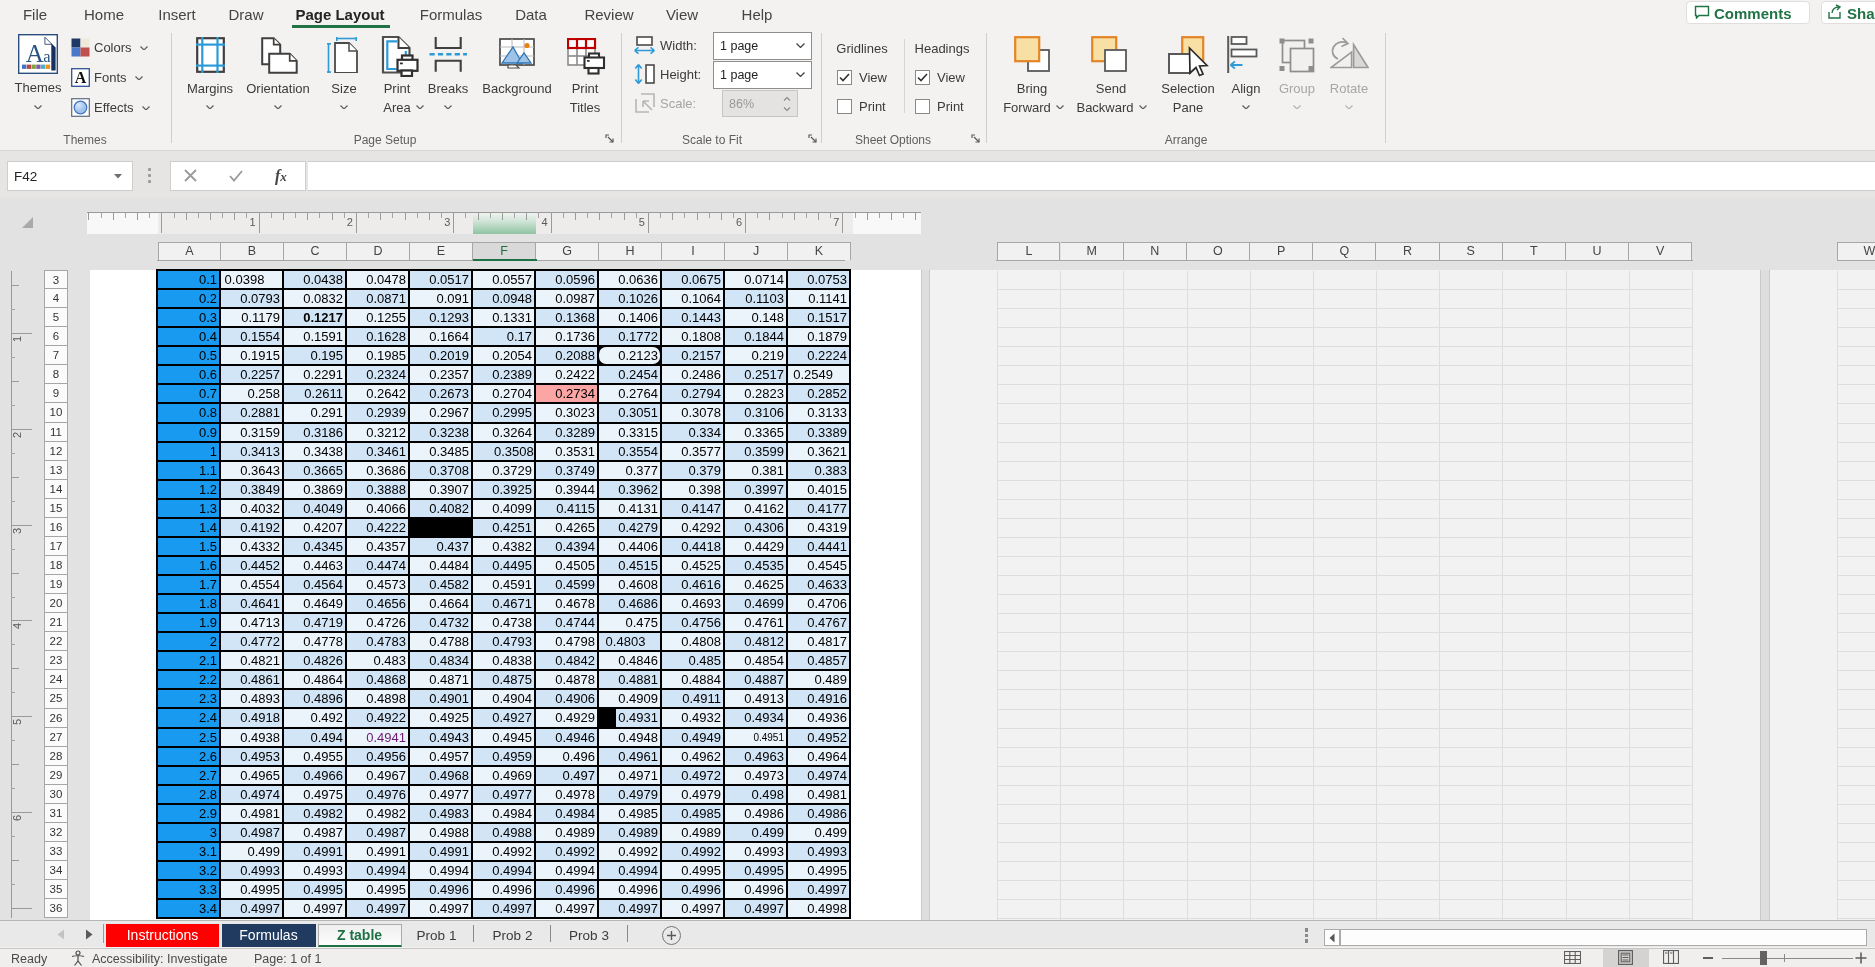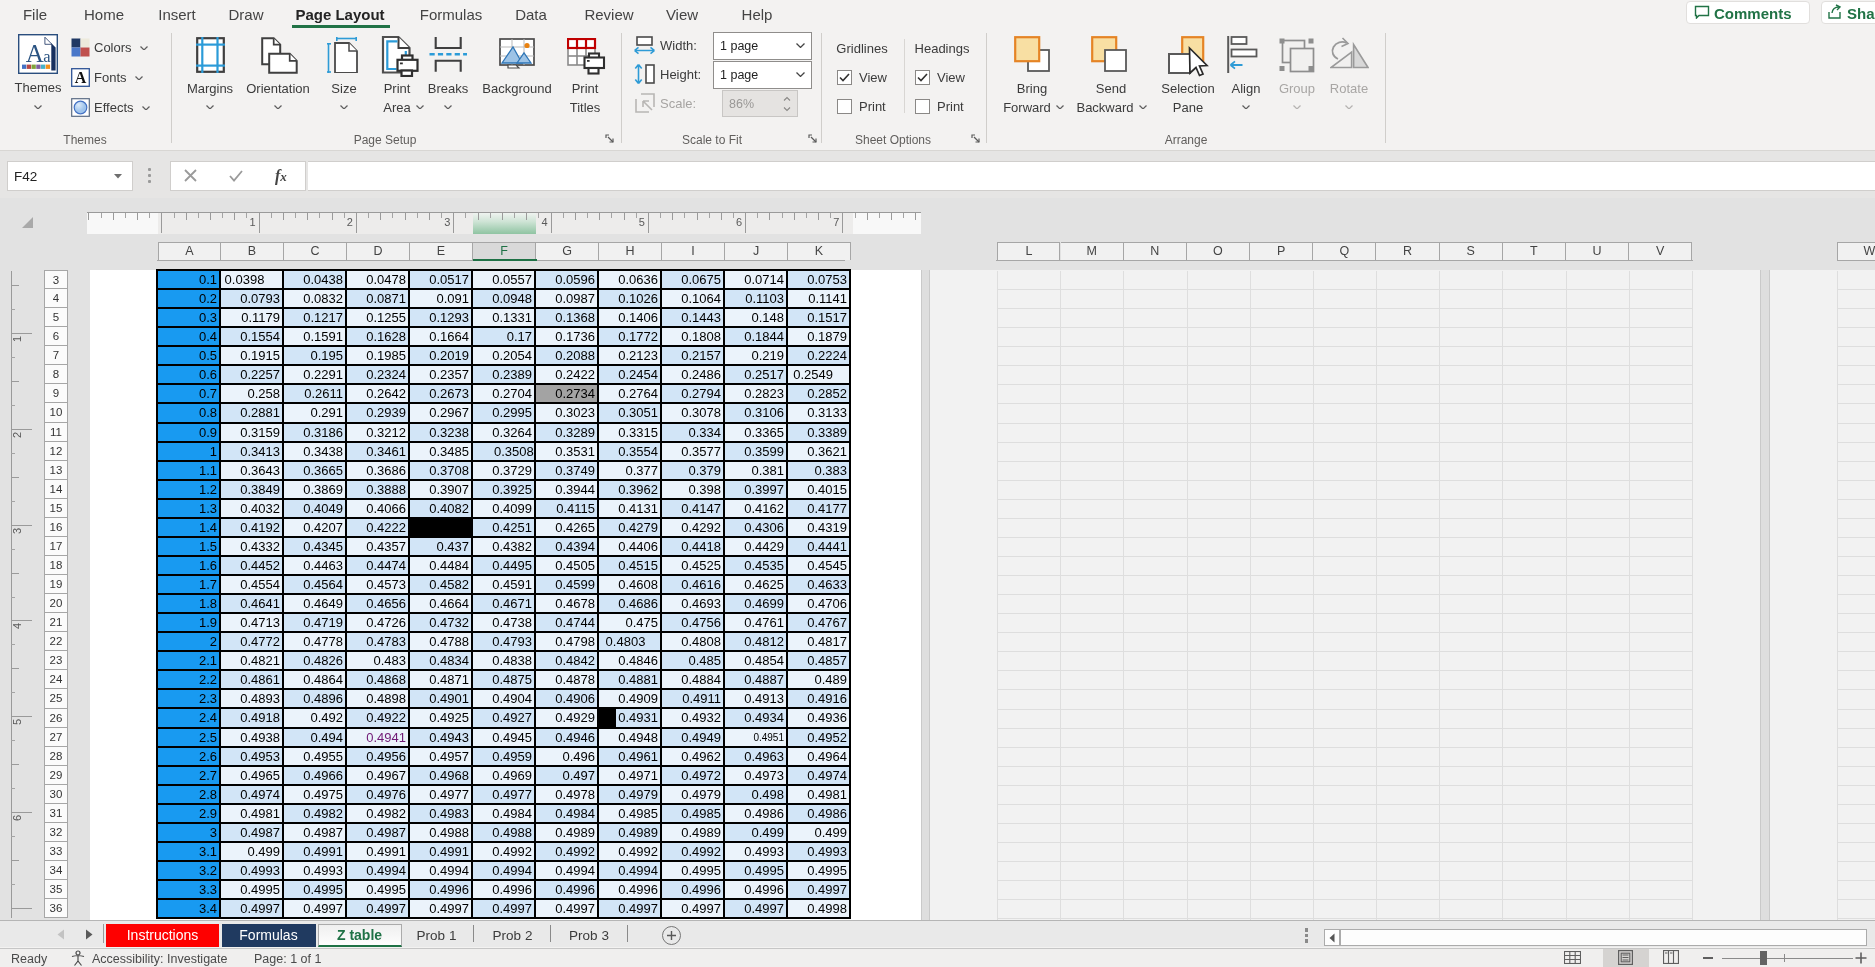--- a/index.html
+++ b/index.html
@@ -535,21 +535,21 @@
       <div style="background:#D2E5F7;font-size:13px;line-height:17px;text-align:right;padding-right:2px;color:#000;">0.0871</div>
       <div style="background:#EBF3FB;font-size:13px;line-height:17px;text-align:right;padding-right:2px;color:#000;">0.091</div>
       <div style="background:#D2E5F7;font-size:13px;line-height:17px;text-align:right;padding-right:2px;color:#000;">0.0948</div>
       <div style="background:#EBF3FB;font-size:13px;line-height:17px;text-align:right;padding-right:2px;color:#000;">0.0987</div>
       <div style="background:#D2E5F7;font-size:13px;line-height:17px;text-align:right;padding-right:2px;color:#000;">0.1026</div>
       <div style="background:#EBF3FB;font-size:13px;line-height:17px;text-align:right;padding-right:2px;color:#000;">0.1064</div>
       <div style="background:#D2E5F7;font-size:13px;line-height:17px;text-align:right;padding-right:2px;color:#000;">0.1103</div>
       <div style="background:#EBF3FB;font-size:13px;line-height:17px;text-align:right;padding-right:2px;color:#000;">0.1141</div>
       <div style="background:#189AF1;font-size:13px;line-height:17px;text-align:right;padding-right:2px;color:#000;">0.3</div>
       <div style="background:#EBF3FB;font-size:13px;line-height:17px;text-align:right;padding-right:2px;color:#000;">0.1179</div>
-      <div style="background:#D2E5F7;font-size:13px;line-height:17px;text-align:right;padding-right:2px;color:#000;">0.1217</div>
+      <div style="background:#D2E5F7;font-size:13px;line-height:17px;text-align:right;padding-right:2px;color:#000;font-weight:bold;">0.1217</div>
       <div style="background:#EBF3FB;font-size:13px;line-height:17px;text-align:right;padding-right:2px;color:#000;">0.1255</div>
       <div style="background:#D2E5F7;font-size:13px;line-height:17px;text-align:right;padding-right:2px;color:#000;">0.1293</div>
       <div style="background:#EBF3FB;font-size:13px;line-height:17px;text-align:right;padding-right:2px;color:#000;">0.1331</div>
       <div style="background:#D2E5F7;font-size:13px;line-height:17px;text-align:right;padding-right:2px;color:#000;">0.1368</div>
       <div style="background:#EBF3FB;font-size:13px;line-height:17px;text-align:right;padding-right:2px;color:#000;">0.1406</div>
       <div style="background:#D2E5F7;font-size:13px;line-height:17px;text-align:right;padding-right:2px;color:#000;">0.1443</div>
       <div style="background:#EBF3FB;font-size:13px;line-height:17px;text-align:right;padding-right:2px;color:#000;">0.148</div>
       <div style="background:#D2E5F7;font-size:13px;line-height:17px;text-align:right;padding-right:2px;color:#000;">0.1517</div>
       <div style="background:#189AF1;font-size:13px;line-height:17px;text-align:right;padding-right:2px;color:#000;">0.4</div>
       <div style="background:#D2E5F7;font-size:13px;line-height:17px;text-align:right;padding-right:2px;color:#000;">0.1554</div>
@@ -562,42 +562,42 @@
       <div style="background:#EBF3FB;font-size:13px;line-height:17px;text-align:right;padding-right:2px;color:#000;">0.1808</div>
       <div style="background:#D2E5F7;font-size:13px;line-height:17px;text-align:right;padding-right:2px;color:#000;">0.1844</div>
       <div style="background:#EBF3FB;font-size:13px;line-height:17px;text-align:right;padding-right:2px;color:#000;">0.1879</div>
       <div style="background:#189AF1;font-size:13px;line-height:17px;text-align:right;padding-right:2px;color:#000;">0.5</div>
       <div style="background:#EBF3FB;font-size:13px;line-height:17px;text-align:right;padding-right:2px;color:#000;">0.1915</div>
       <div style="background:#D2E5F7;font-size:13px;line-height:17px;text-align:right;padding-right:2px;color:#000;">0.195</div>
       <div style="background:#EBF3FB;font-size:13px;line-height:17px;text-align:right;padding-right:2px;color:#000;">0.1985</div>
       <div style="background:#D2E5F7;font-size:13px;line-height:17px;text-align:right;padding-right:2px;color:#000;">0.2019</div>
       <div style="background:#EBF3FB;font-size:13px;line-height:17px;text-align:right;padding-right:2px;color:#000;">0.2054</div>
       <div style="background:#D2E5F7;font-size:13px;line-height:17px;text-align:right;padding-right:2px;color:#000;">0.2088</div>
-      <div style="background:#EBF3FB;font-size:13px;line-height:17px;text-align:right;padding-right:2px;color:#000;">0.2123</div>
+      <div style="background:#EBF3FB;font-size:13px;line-height:17px;text-align:right;padding-right:2px;color:#000;border-radius:7px;">0.2123</div>
       <div style="background:#D2E5F7;font-size:13px;line-height:17px;text-align:right;padding-right:2px;color:#000;">0.2157</div>
       <div style="background:#EBF3FB;font-size:13px;line-height:17px;text-align:right;padding-right:2px;color:#000;">0.219</div>
       <div style="background:#D2E5F7;font-size:13px;line-height:17px;text-align:right;padding-right:2px;color:#000;">0.2224</div>
       <div style="background:#189AF1;font-size:13px;line-height:17px;text-align:right;padding-right:2px;color:#000;">0.6</div>
       <div style="background:#D2E5F7;font-size:13px;line-height:17px;text-align:right;padding-right:2px;color:#000;">0.2257</div>
       <div style="background:#EBF3FB;font-size:13px;line-height:17px;text-align:right;padding-right:2px;color:#000;">0.2291</div>
       <div style="background:#D2E5F7;font-size:13px;line-height:17px;text-align:right;padding-right:2px;color:#000;">0.2324</div>
       <div style="background:#EBF3FB;font-size:13px;line-height:17px;text-align:right;padding-right:2px;color:#000;">0.2357</div>
       <div style="background:#D2E5F7;font-size:13px;line-height:17px;text-align:right;padding-right:2px;color:#000;">0.2389</div>
       <div style="background:#EBF3FB;font-size:13px;line-height:17px;text-align:right;padding-right:2px;color:#000;">0.2422</div>
       <div style="background:#D2E5F7;font-size:13px;line-height:17px;text-align:right;padding-right:2px;color:#000;">0.2454</div>
       <div style="background:#EBF3FB;font-size:13px;line-height:17px;text-align:right;padding-right:2px;color:#000;">0.2486</div>
       <div style="background:#D2E5F7;font-size:13px;line-height:17px;text-align:right;padding-right:2px;color:#000;">0.2517</div>
       <div style="background:#EBF3FB;font-size:13px;line-height:17px;text-align:right;padding-right:16px;color:#000;">0.2549</div>
       <div style="background:#189AF1;font-size:13px;line-height:17px;text-align:right;padding-right:2px;color:#000;">0.7</div>
       <div style="background:#EBF3FB;font-size:13px;line-height:17px;text-align:right;padding-right:2px;color:#000;">0.258</div>
       <div style="background:#D2E5F7;font-size:13px;line-height:17px;text-align:right;padding-right:2px;color:#000;">0.2611</div>
       <div style="background:#EBF3FB;font-size:13px;line-height:17px;text-align:right;padding-right:2px;color:#000;">0.2642</div>
       <div style="background:#D2E5F7;font-size:13px;line-height:17px;text-align:right;padding-right:2px;color:#000;">0.2673</div>
       <div style="background:#EBF3FB;font-size:13px;line-height:17px;text-align:right;padding-right:2px;color:#000;">0.2704</div>
-      <div style="background:#a3a3a3;font-size:13px;line-height:17px;text-align:right;padding-right:2px;color:#000;">0.2734</div>
+      <div style="background:#fca5a5;font-size:13px;line-height:17px;text-align:right;padding-right:2px;color:#000;">0.2734</div>
       <div style="background:#EBF3FB;font-size:13px;line-height:17px;text-align:right;padding-right:2px;color:#000;">0.2764</div>
       <div style="background:#D2E5F7;font-size:13px;line-height:17px;text-align:right;padding-right:2px;color:#000;">0.2794</div>
       <div style="background:#EBF3FB;font-size:13px;line-height:17px;text-align:right;padding-right:2px;color:#000;">0.2823</div>
       <div style="background:#D2E5F7;font-size:13px;line-height:17px;text-align:right;padding-right:2px;color:#000;">0.2852</div>
       <div style="background:#189AF1;font-size:13px;line-height:17px;text-align:right;padding-right:2px;color:#000;">0.8</div>
       <div style="background:#D2E5F7;font-size:13px;line-height:17px;text-align:right;padding-right:2px;color:#000;">0.2881</div>
       <div style="background:#EBF3FB;font-size:13px;line-height:17px;text-align:right;padding-right:2px;color:#000;">0.291</div>
       <div style="background:#D2E5F7;font-size:13px;line-height:17px;text-align:right;padding-right:2px;color:#000;">0.2939</div>
       <div style="background:#EBF3FB;font-size:13px;line-height:17px;text-align:right;padding-right:2px;color:#000;">0.2967</div>
       <div style="background:#D2E5F7;font-size:13px;line-height:17px;text-align:right;padding-right:2px;color:#000;">0.2995</div>

